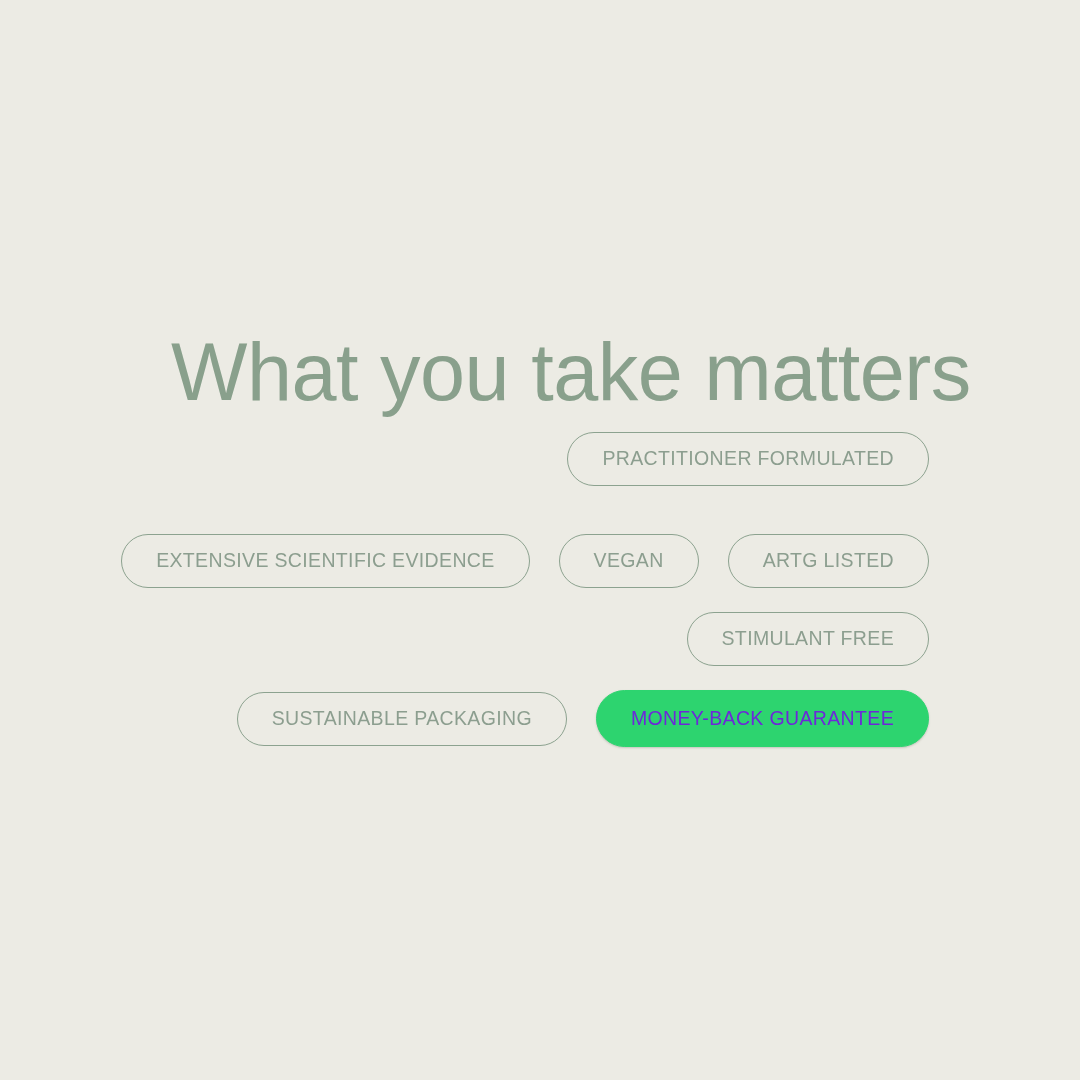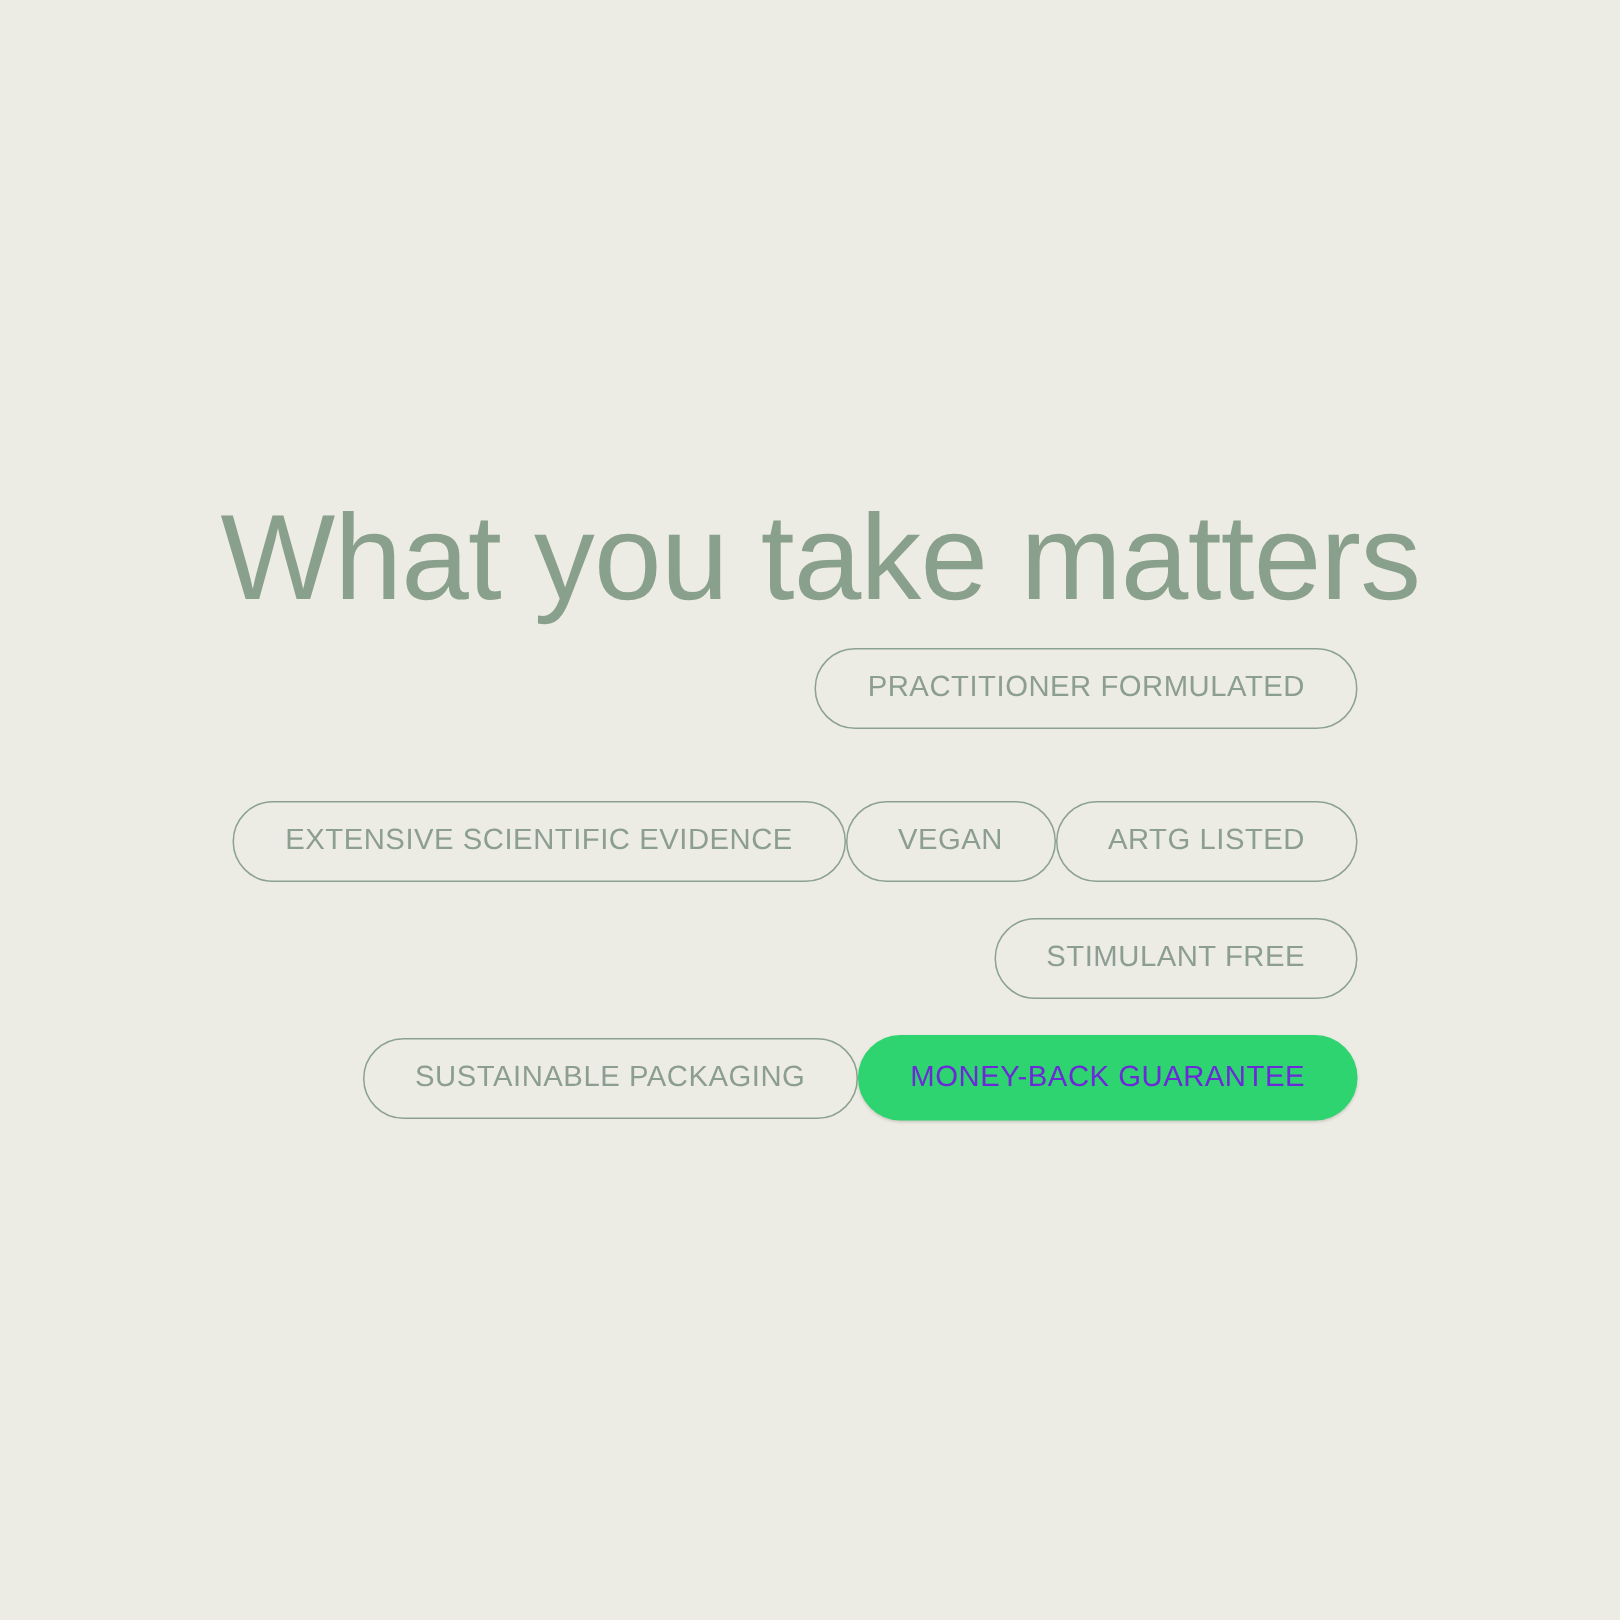--- a/index.html
+++ b/index.html
@@ -16,21 +16,21 @@
 
   #stage {
     position: relative;
     width: 1080px;
     height: 1080px;
     background: #ECEBE4;
   }
 
   #content {
     position: absolute;
-    left: 147px;
+    left: 171px;
     top: 328px;
     width: 758px;
   }
 
   #page-title {
     font-family: "Liberation Sans", sans-serif;
     font-size: 81px;
     line-height: 88px;
     font-weight: 400;
     color: #89A08C;
@@ -38,21 +38,21 @@
     white-space: nowrap;
     margin: 0 0 16px 0;
     padding: 0;
   }
 
   .badge-row {
     display: flex;
     flex-direction: row;
     justify-content: flex-end;
     align-items: center;
-    gap: 0;
+    gap: 29px;
     margin-bottom: 24px;
   }
   .badge-row:last-child {
     margin-bottom: 0;
   }
 
   .badge {
     box-sizing: border-box;
     height: 54px;
     display: inline-flex;

